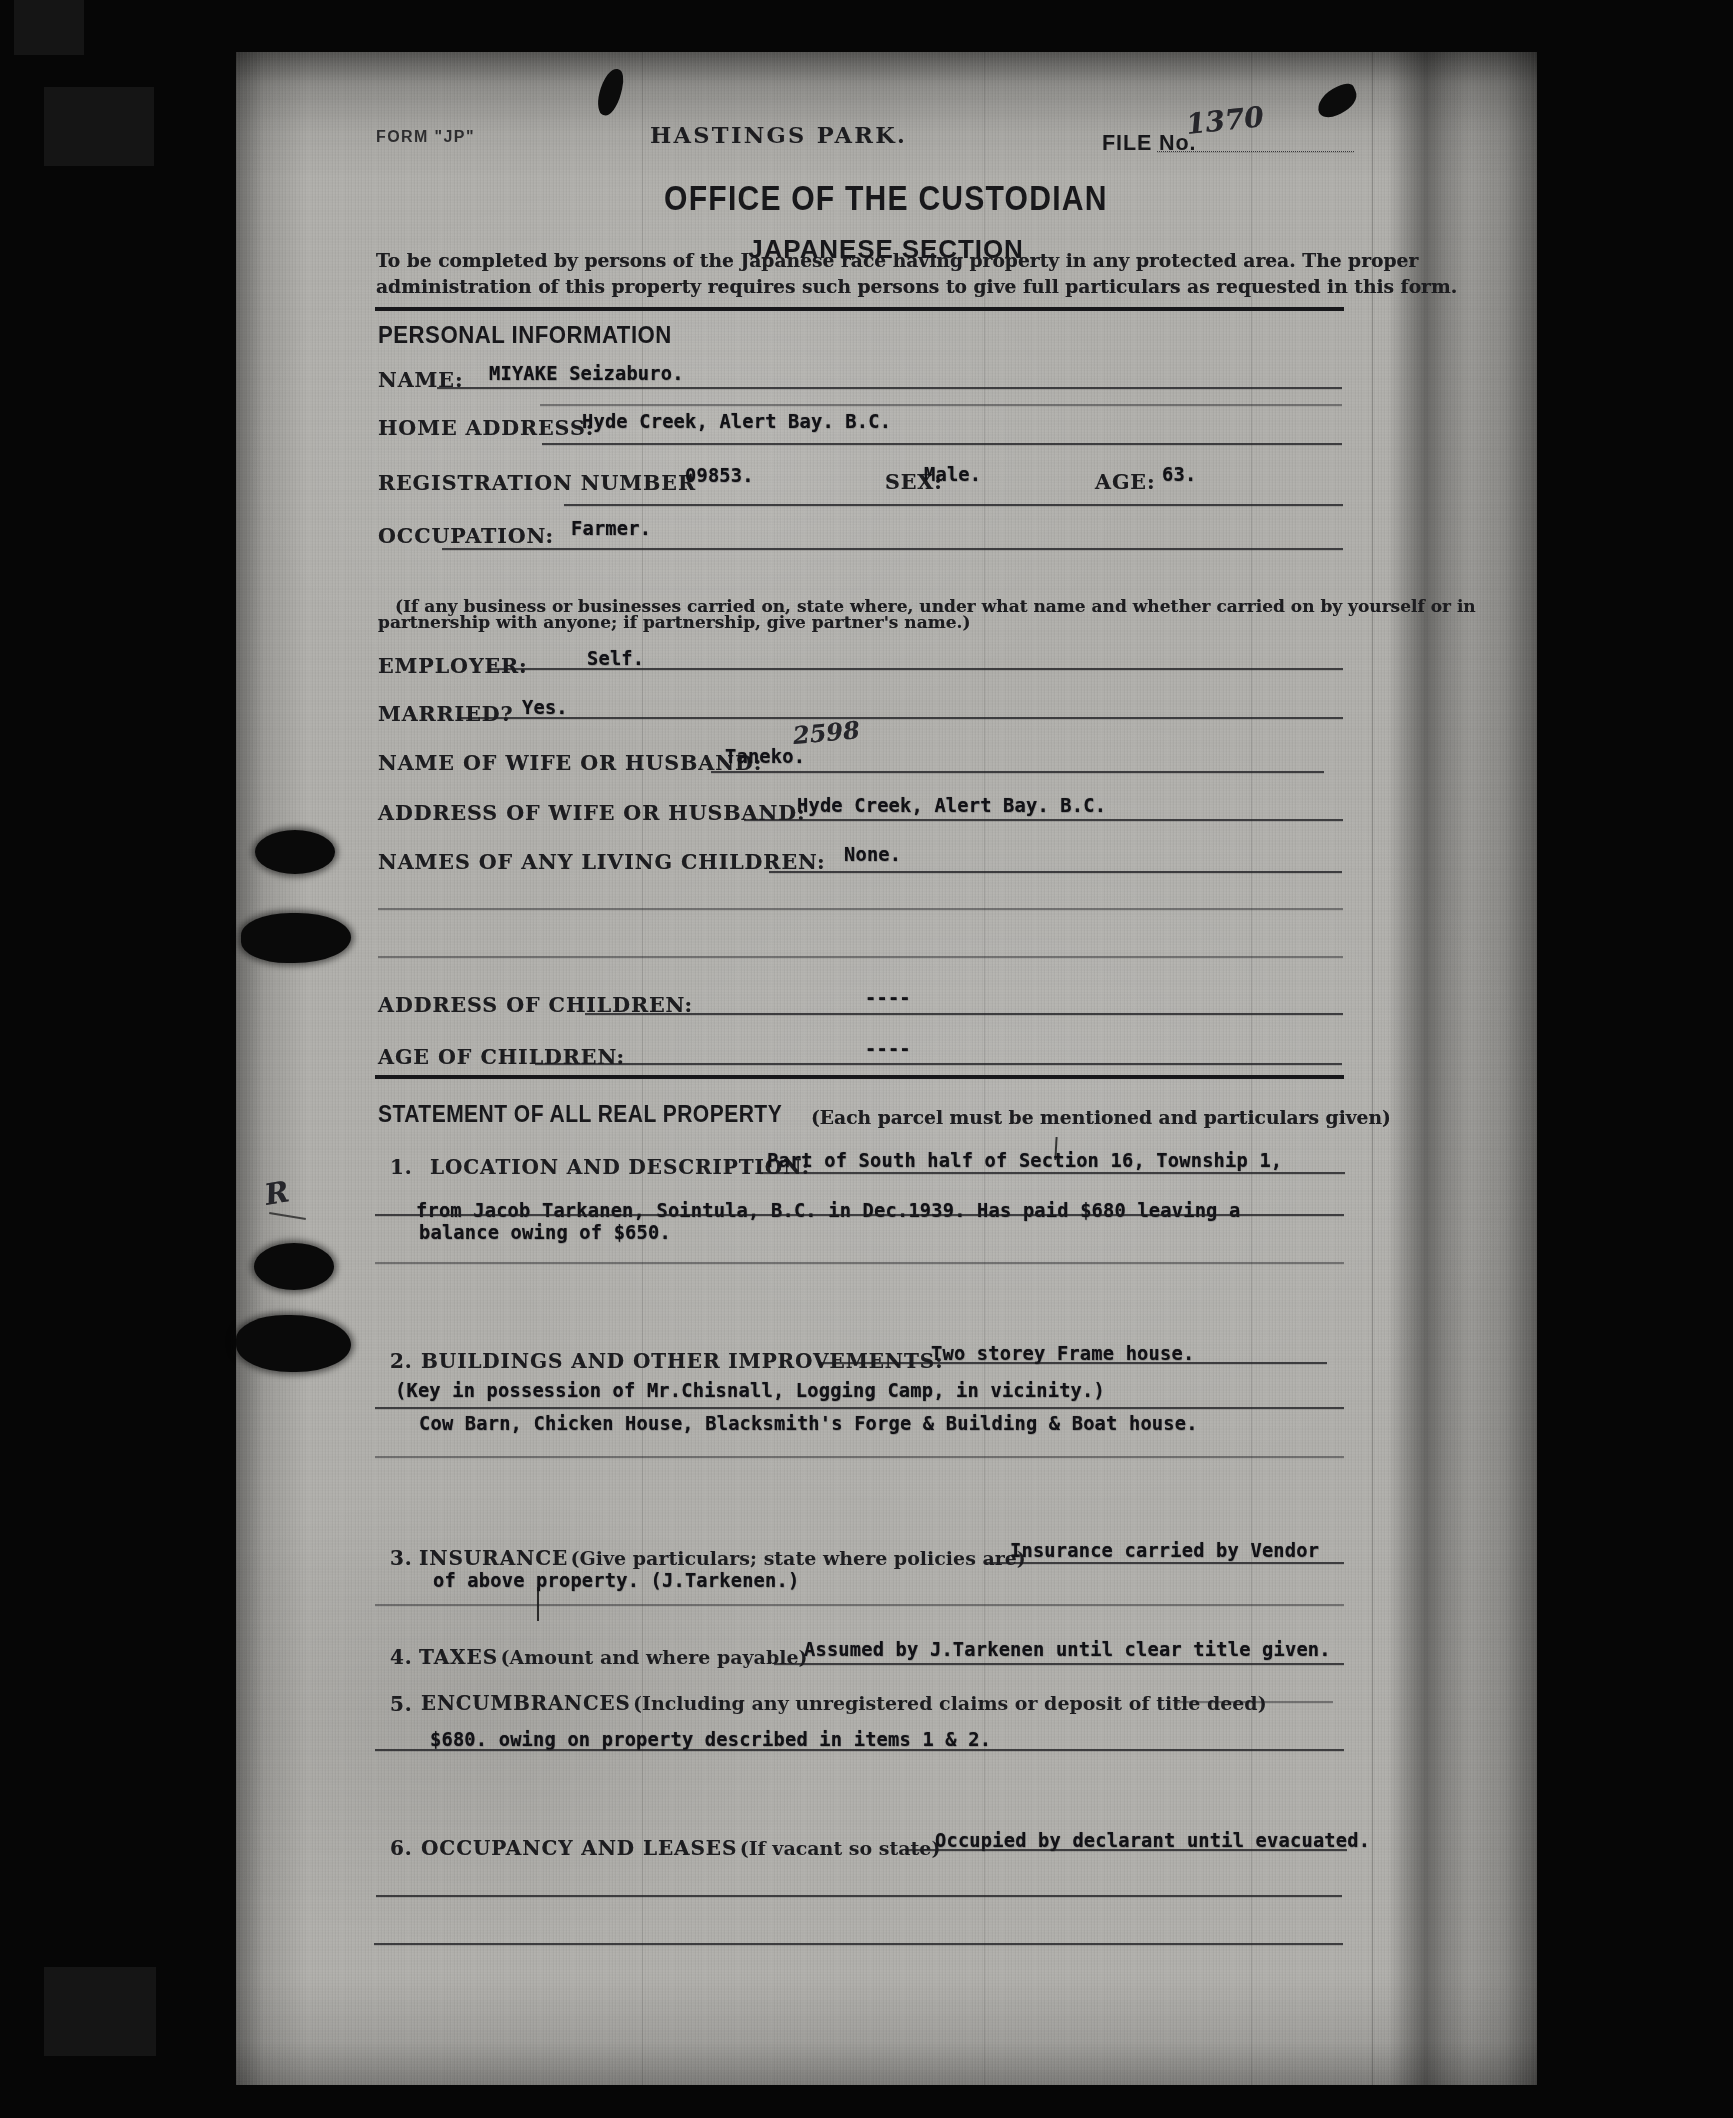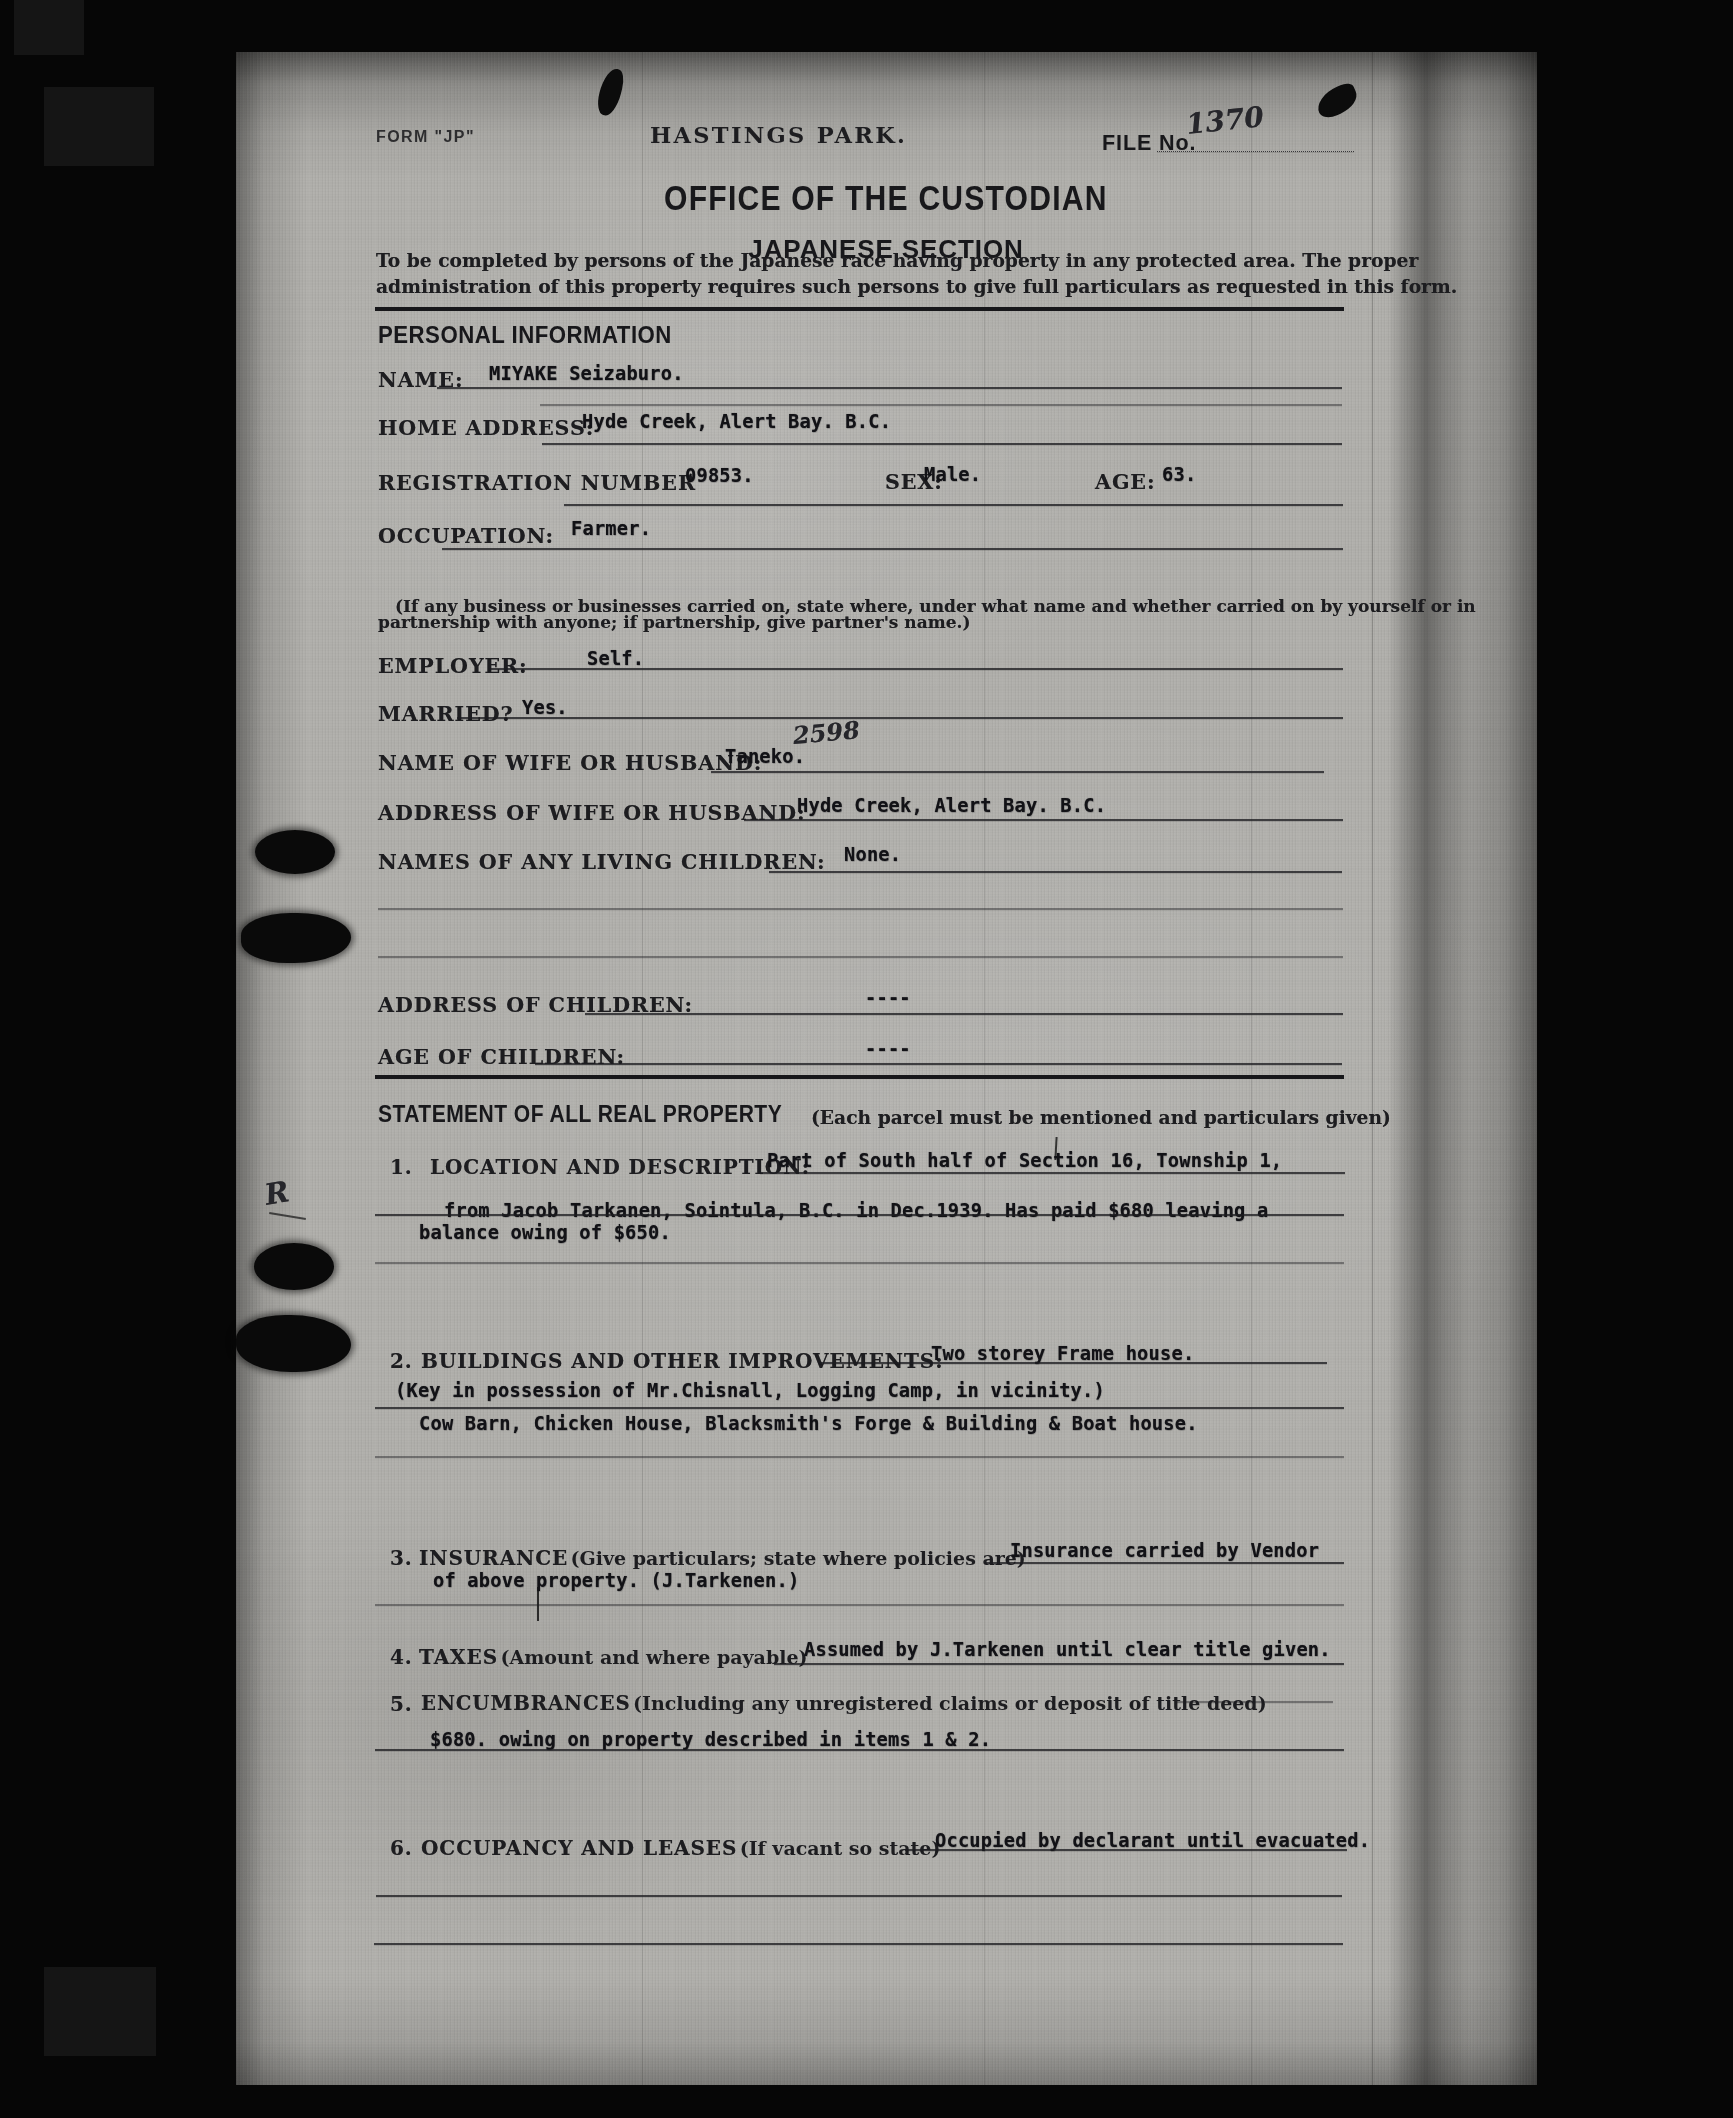--- a/index.html
+++ b/index.html
@@ -152,21 +152,21 @@
 
     <div class="thick" style="left:139px;top:1023px;width:969px;"></div>
 
     <div class="txt sans" style="left:142px;top:1049px;"><span class="scale90l" style="font-weight:800;font-size:23.4px;letter-spacing:0.5px;">STATEMENT OF ALL REAL PROPERTY</span></div>
     <div class="txt intro" style="left:575px;top:1055px;">(Each parcel must be mentioned and particulars given)</div>
 
     <div class="txt lbl lbl-43" style="left:154px;top:1104px;">1.</div>
     <div class="txt lbl lbl-43" style="left:194px;top:1104px;">LOCATION AND DESCRIPTION:</div>
     <div class="txt typed" style="left:531px;top:1099px;">Part of South half of Section 16, Township 1,</div>
     <div class="rule" style="left:524px;top:1120px;width:585px;"></div>
-    <div class="txt typed" style="left:180px;top:1149px;margin-left:28px;">from Jacob Tarkanen, Sointula, B.C. in Dec.1939.  Has paid $680 leaving a</div>
+    <div class="txt typed" style="left:180px;top:1149px;">from Jacob Tarkanen, Sointula, B.C. in Dec.1939.  Has paid $680 leaving a</div>
     <div class="rule" style="left:139px;top:1162px;width:969px;"></div>
     <div class="txt typed" style="left:183px;top:1171px;">balance owing of $650.</div>
     <div class="rule faint" style="left:139px;top:1210px;width:969px;"></div>
 
     <div class="txt lbl lbl-43" style="left:154px;top:1298px;">2.</div>
     <div class="txt lbl lbl-43" style="left:185px;top:1298px;">BUILDINGS AND OTHER IMPROVEMENTS:</div>
     <div class="txt typed" style="left:695px;top:1292px;">Two storey Frame house.</div>
     <div class="rule" style="left:583px;top:1310px;width:508px;"></div>
     <div class="txt typed" style="left:159px;top:1329px;">(Key in possession of Mr.Chisnall, Logging Camp, in vicinity.)</div>
     <div class="rule" style="left:139px;top:1355px;width:969px;"></div>

